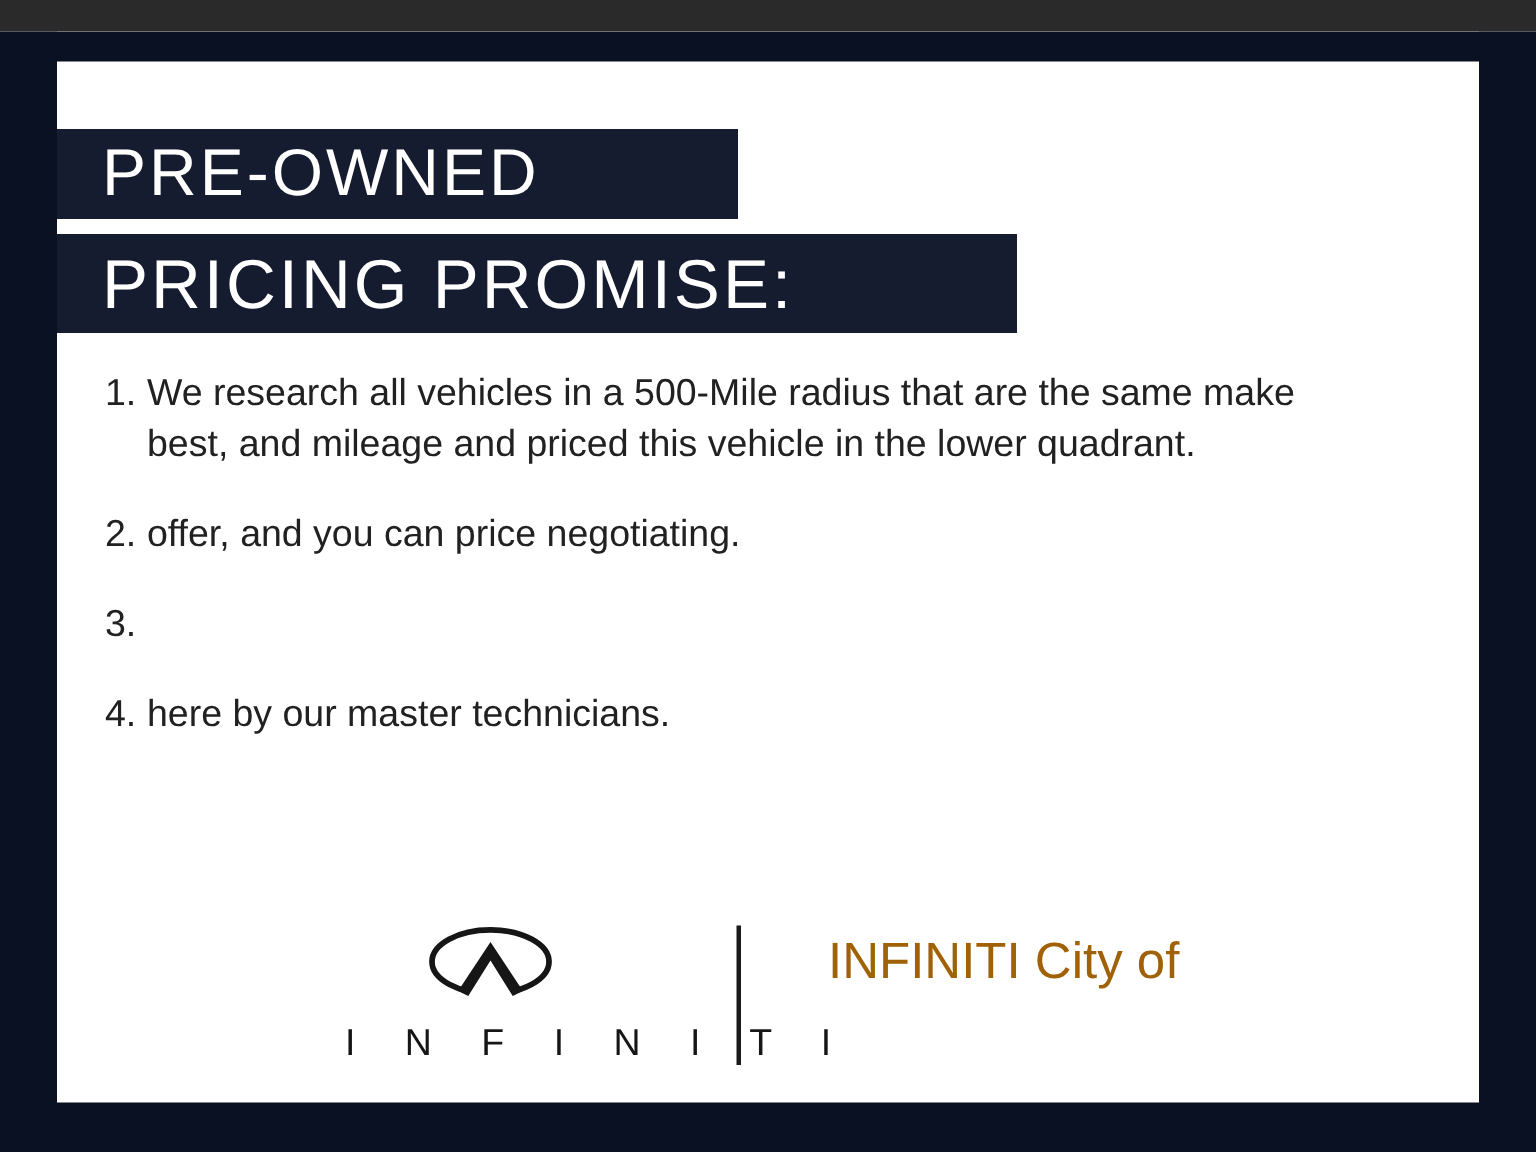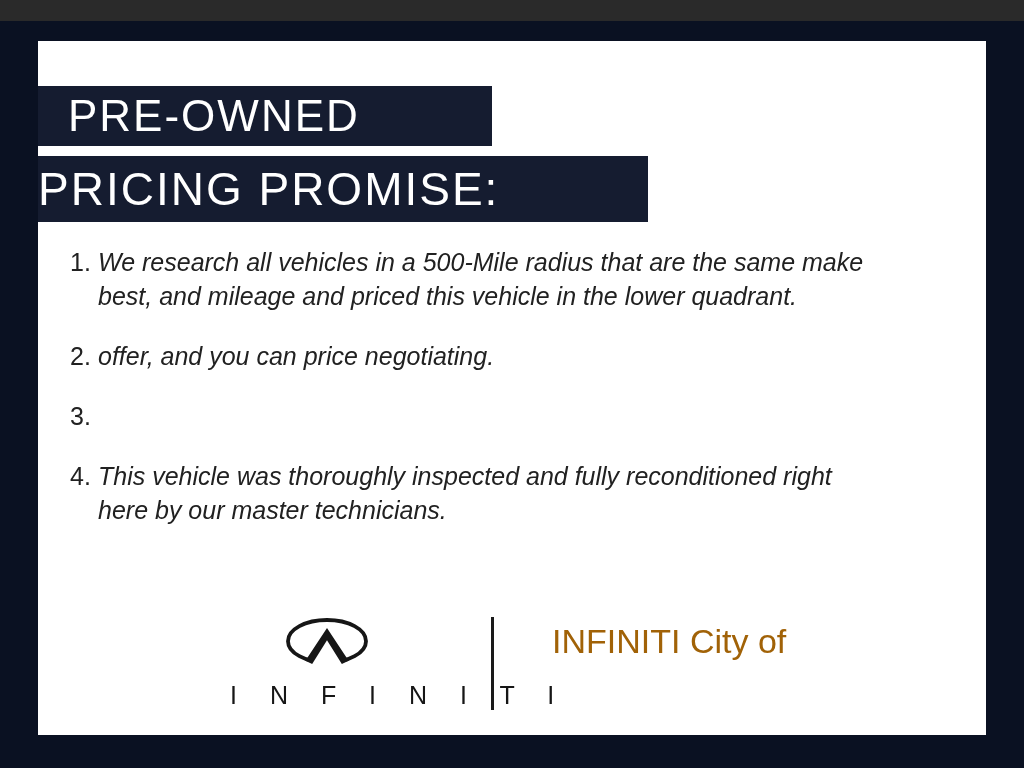--- a/index.html
+++ b/index.html
@@ -16,30 +16,30 @@
   .frame-right{right:0;top:0;width:38px;height:768px;}
   .frame-bottom{left:0;bottom:0;width:1024px;height:54px;}
 
   
   .bar{
     position:absolute;left:38px;background:#151c30;color:#ffffff;
     display:flex;align-items:center;
     letter-spacing:2px;font-weight:400;
   }
   .bar1{top:65px;width:424px;height:60px;font-size:44px;padding-left:30px;}
-  .bar2{top:135px;width:610px;height:66px;font-size:46px;}
+  .bar2{top:135px;width:610px;height:66px;font-size:46px;padding-left:30px;}
 
   
   .promises{position:absolute;left:70px;top:224px;width:900px;color:#212121;}
   .promise{display:flex;margin-bottom:26px;}
   .promise .num{
     flex:0 0 28px;font-size:25px;line-height:34px;white-space:nowrap;
   }
   .promise .lines{font-size:25px;line-height:34px;}
-  .promise .lines div{white-space:nowrap;font-style:italic;}
+  .promise .lines div{white-space:nowrap;}
 
   
   .emblem{position:absolute;left:284px;top:596px;width:86px;height:53px;}
   .wordmark{
     position:absolute;left:230px;top:660px;width:220px;
     font-size:25px;letter-spacing:13px;color:#161616;font-weight:400;
     white-space:nowrap;
   }
   .divider{position:absolute;left:491px;top:596px;width:3px;height:93px;background:#1a1a1a;}
   .dealer{
@@ -82,21 +82,20 @@
       </div>
     </div>
 
     <div class="promise">
       <span class="num">3.</span>
     </div>
 
     <div class="promise">
       <span class="num">4.</span>
       <div class="lines">
-        <div>This vehicle was thoroughly inspected and fully reconditioned right</div>
         <div>here by our master technicians.</div>
       </div>
     </div>
 
   </div>
 
   <svg class="emblem" viewBox="0 0 200 125" xmlns="http://www.w3.org/2000/svg">
     <ellipse cx="100" cy="57" rx="92" ry="50" fill="none" stroke="#161616" stroke-width="9"></ellipse>
     <polygon points="100,34 55,124 145,124" fill="#ffffff"></polygon>
     <polygon points="100,26 151,103 135,111 100,55 65,111 49,103" fill="#161616"></polygon>

